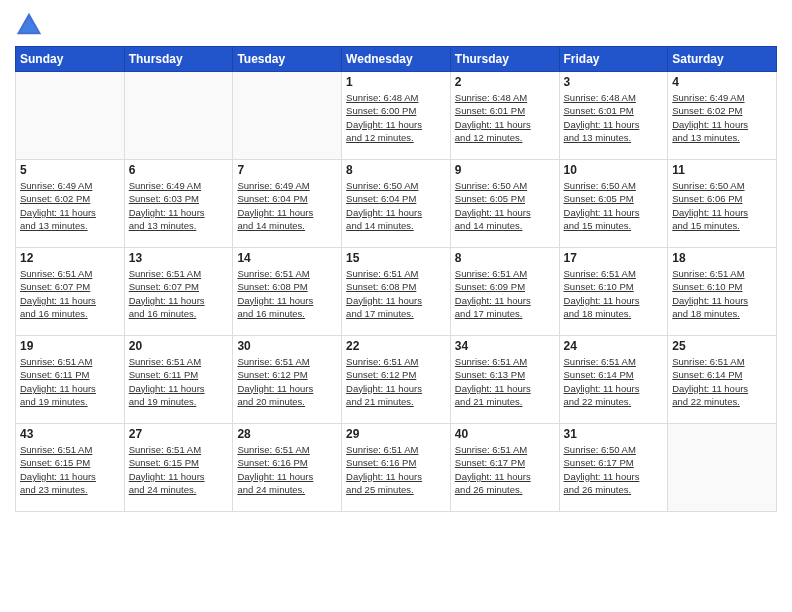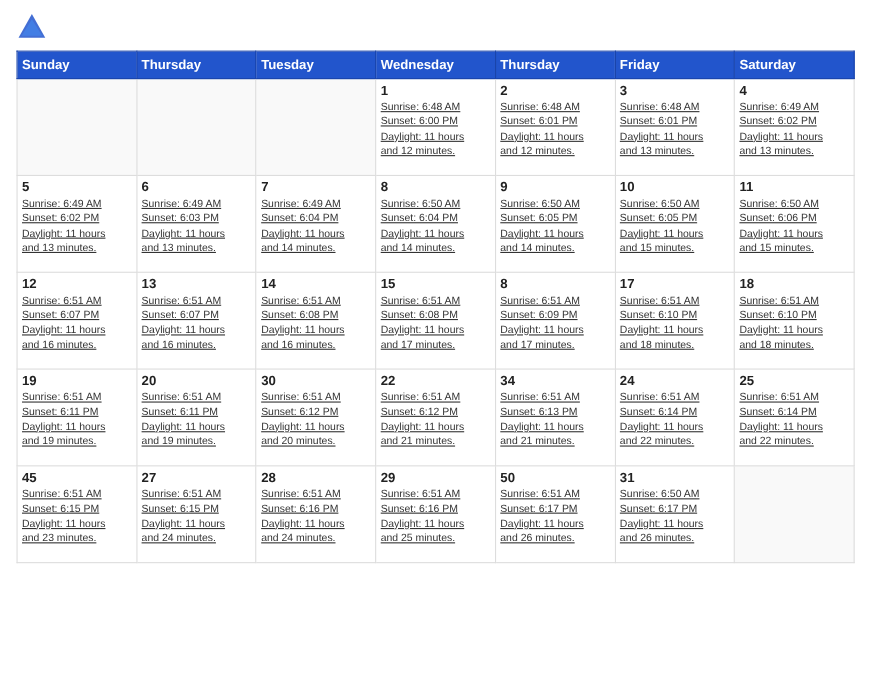--- a/index.html
+++ b/index.html
@@ -311,21 +311,21 @@
           <td class="cal-cell">
             <span class="day-num">25</span>
             <div class="day-info" style="white-space: pre-line;">Sunrise: 6:51 AM
 Sunset: 6:14 PM
 Daylight: 11 hours
 and 22 minutes.</div>
           </td>
         </tr>
         <tr>
           <td class="cal-cell">
-            <span class="day-num">45</span>
+            <span class="day-num">43</span>
             <div class="day-info" style="white-space: pre-line;">Sunrise: 6:51 AM
 Sunset: 6:15 PM
 Daylight: 11 hours
 and 23 minutes.</div>
           </td>
           <td class="cal-cell">
             <span class="day-num">27</span>
             <div class="day-info" style="white-space: pre-line;">Sunrise: 6:51 AM
 Sunset: 6:15 PM
 Daylight: 11 hours
@@ -339,21 +339,21 @@
 and 24 minutes.</div>
           </td>
           <td class="cal-cell">
             <span class="day-num">29</span>
             <div class="day-info" style="white-space: pre-line;">Sunrise: 6:51 AM
 Sunset: 6:16 PM
 Daylight: 11 hours
 and 25 minutes.</div>
           </td>
           <td class="cal-cell">
-            <span class="day-num">50</span>
+            <span class="day-num">40</span>
             <div class="day-info" style="white-space: pre-line;">Sunrise: 6:51 AM
 Sunset: 6:17 PM
 Daylight: 11 hours
 and 26 minutes.</div>
           </td>
           <td class="cal-cell">
             <span class="day-num">31</span>
             <div class="day-info" style="white-space: pre-line;">Sunrise: 6:50 AM
 Sunset: 6:17 PM
 Daylight: 11 hours

